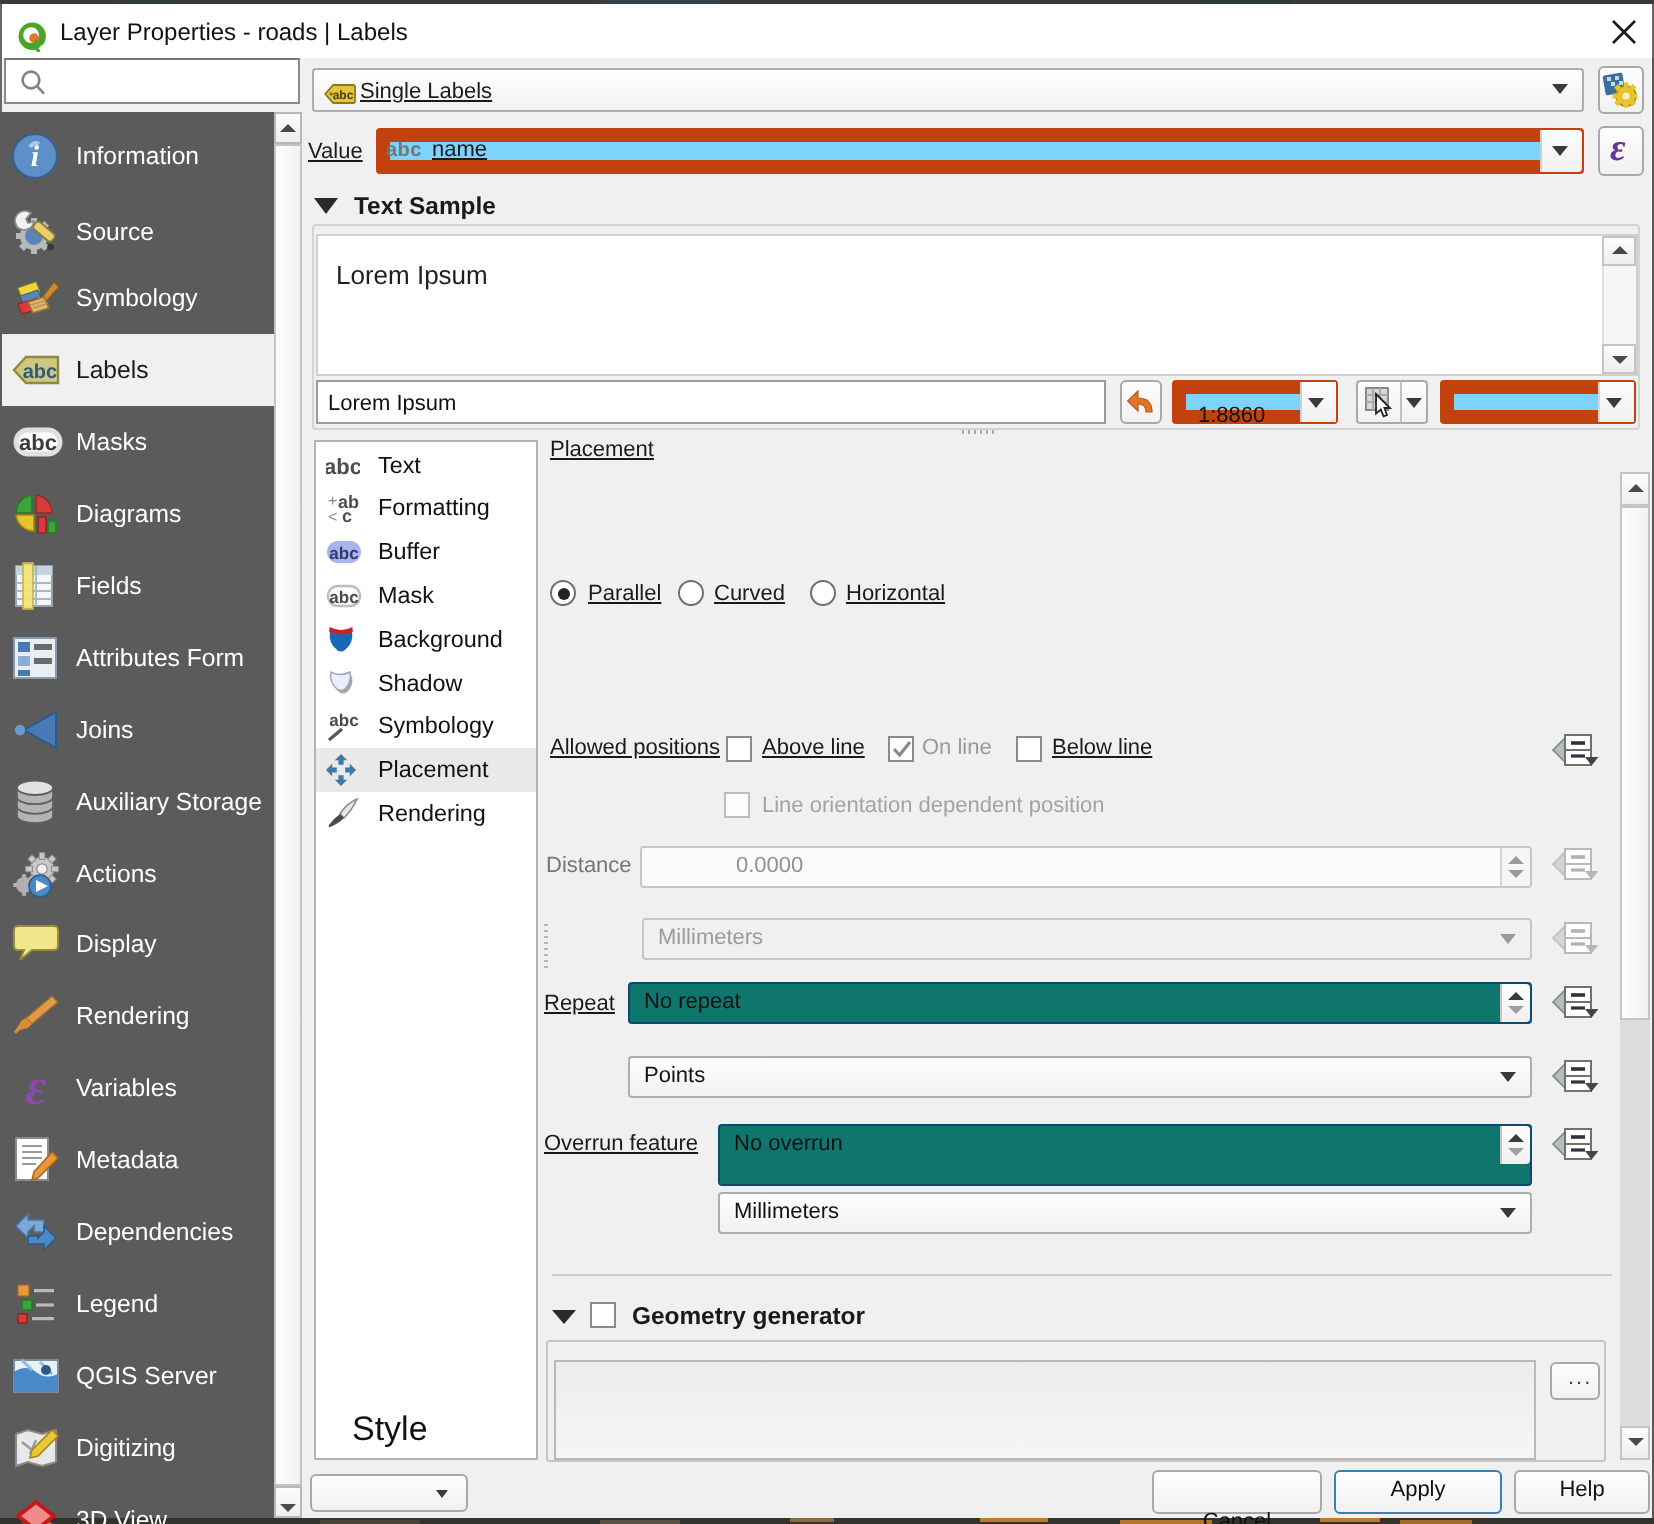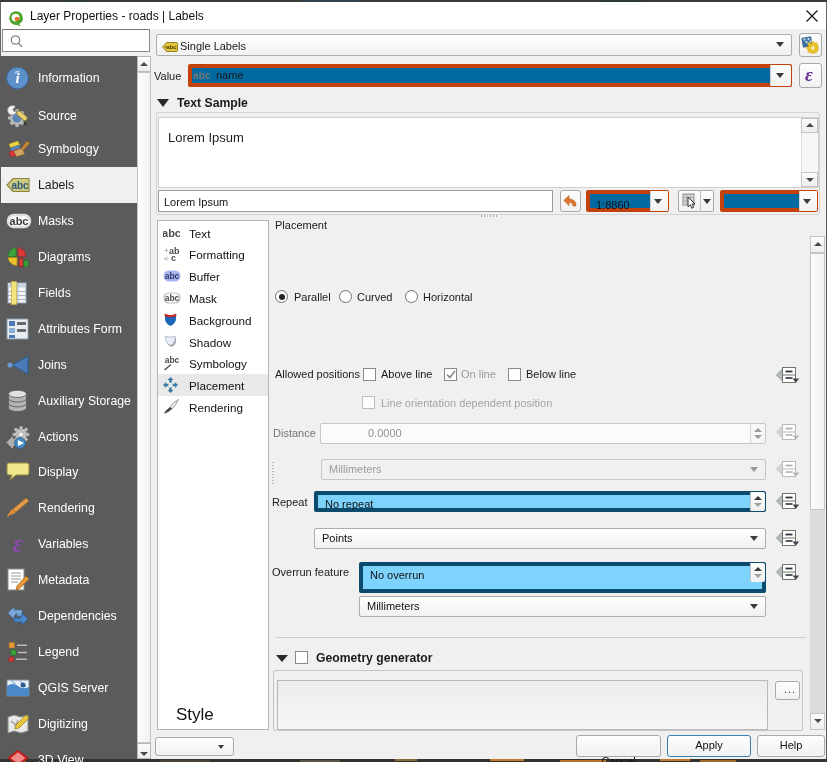--- a/index.html
+++ b/index.html
@@ -7,25 +7,25 @@
   body { font-family:"Liberation Sans", sans-serif; position:relative; background:#f0f0f0; }
   .abs { position:absolute; }
   .mapstrip { background:#3a3b36; }
   .titlebar { left:0; top:2px; width:827px; height:27px; background:#ffffff; border-left:1px solid #686868; border-right:1px solid #686868; }
   .dlg { left:0; top:29px; width:827px; height:730px; background:#f0f0f0; border-left:1px solid #686868; border-right:1px solid #585858; }
   .title-text { left:30px; top:9px; font-size:12px; color:#111; }
   .closex { left:804px; top:8px; width:16px; height:16px; }
   
   .btn { background:linear-gradient(#fdfdfd,#f1f1f1); border:1px solid #a9a9a9; border-radius:3px; }
   .combo { background:linear-gradient(#fefefe,#f1f1f1); border:1px solid #adadad; border-radius:2px; font-size:11px; color:#111; }
-  .combow { background:#0369a1; border:4px solid #c2410c; border-radius:2px; font-size:11px; color:#111; }
+  .combow { background:#7dd3fc; border:7px solid #c2410c; border-radius:2px; font-size:11px; color:#111; }
   .combod { background:#f0f0f0; border:1px solid #c6c6c6; border-radius:2px; font-size:11px; color:#9b9b9b; }
-  .spin { background:#7dd3fc; border:4px solid #0c4a6e; border-radius:2px; font-size:11px; color:#111; }
+  .spin { background:#0f766e; border:1px solid #0c4a6e; border-radius:2px; font-size:11px; color:#111; }
   .spind { background:#fbfbfb; border:1px solid #c6c6c6; border-radius:2px; font-size:11px; color:#929292; }
-  .lbl { font-size:11px; color:#1a1a1a; white-space:nowrap; }
+  .lbl { font-size:11px; color:#1a1a1a; white-space:nowrap;text-decoration:underline; }
   .lbld { font-size:11px; color:#a3a3a3; white-space:nowrap; }
   .arrow-dn { width:0; height:0; border-left:4.5px solid transparent; border-right:4.5px solid transparent; border-top:5px solid #3a3a3a; }
   .arrow-dn-d { width:0; height:0; border-left:4.5px solid transparent; border-right:4.5px solid transparent; border-top:5px solid #9a9a9a; }
   .cb { width:13px; height:13px; background:#fff; border:1px solid #8a8a8a; }
   .cbd { width:13px; height:13px; background:#fdfdfd; border:1px solid #bdbdbd; }
   .radio { width:13px; height:13px; background:#fff; border:1px solid #6e6e6e; border-radius:50%; }
   .sideitem { left:0; width:137px; height:36px; color:#fff; font-size:12.3px; }
   .sideitem .t { position:absolute; left:38px; top:50%; transform:translateY(-50%); white-space:nowrap; }
   .sideitem svg { position:absolute; left:6px; top:50%; transform:translateY(-50%); }
   .tabitem { left:158px; width:110px; height:22px; font-size:11.7px; color:#111; }

